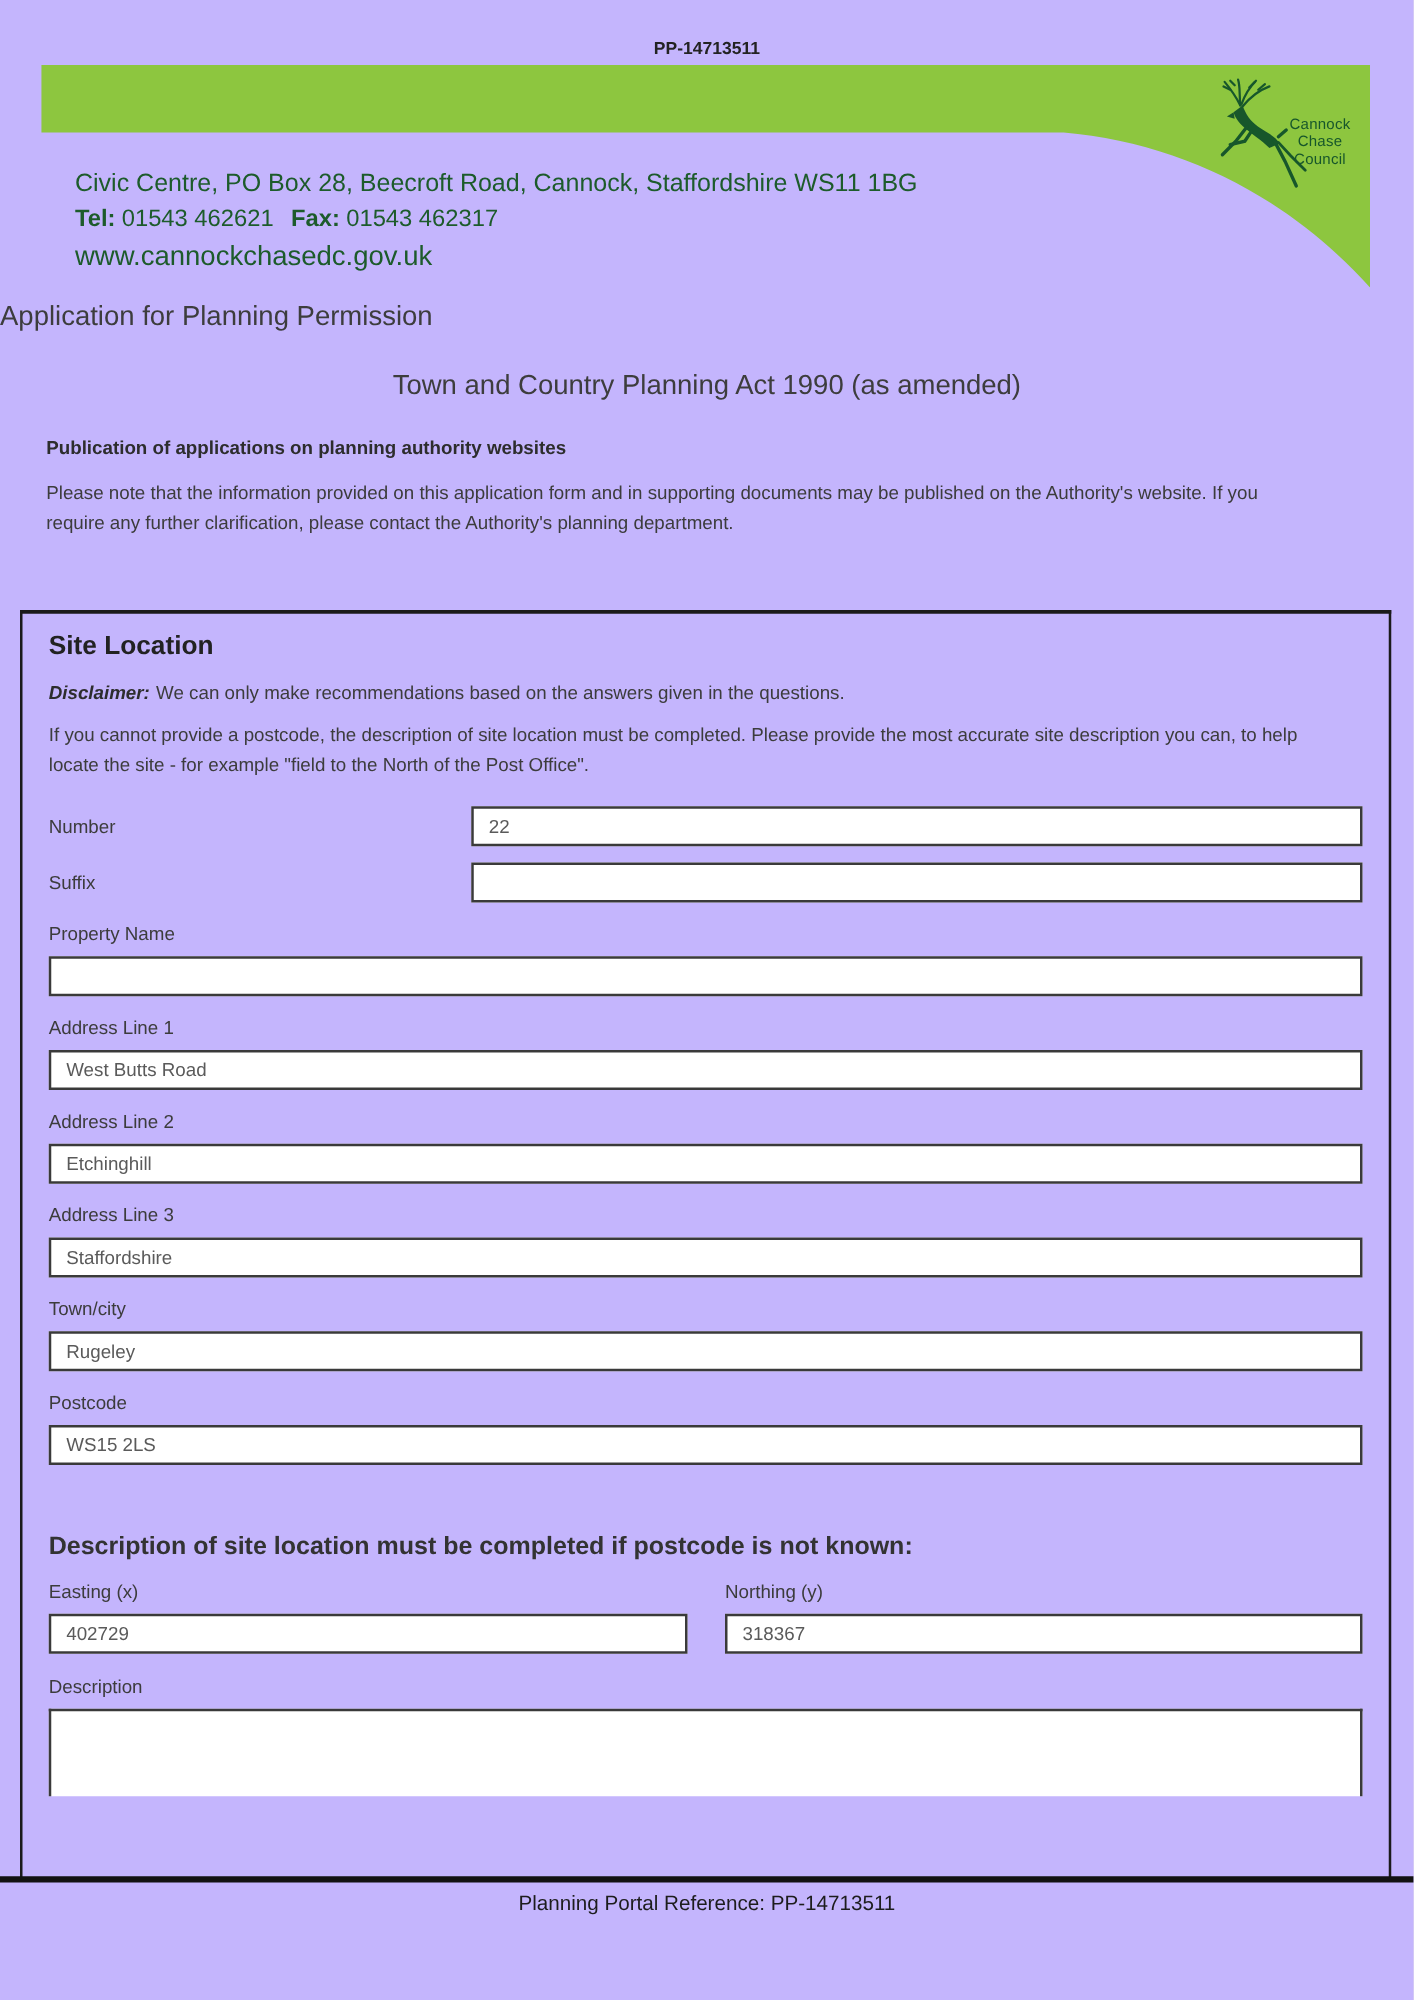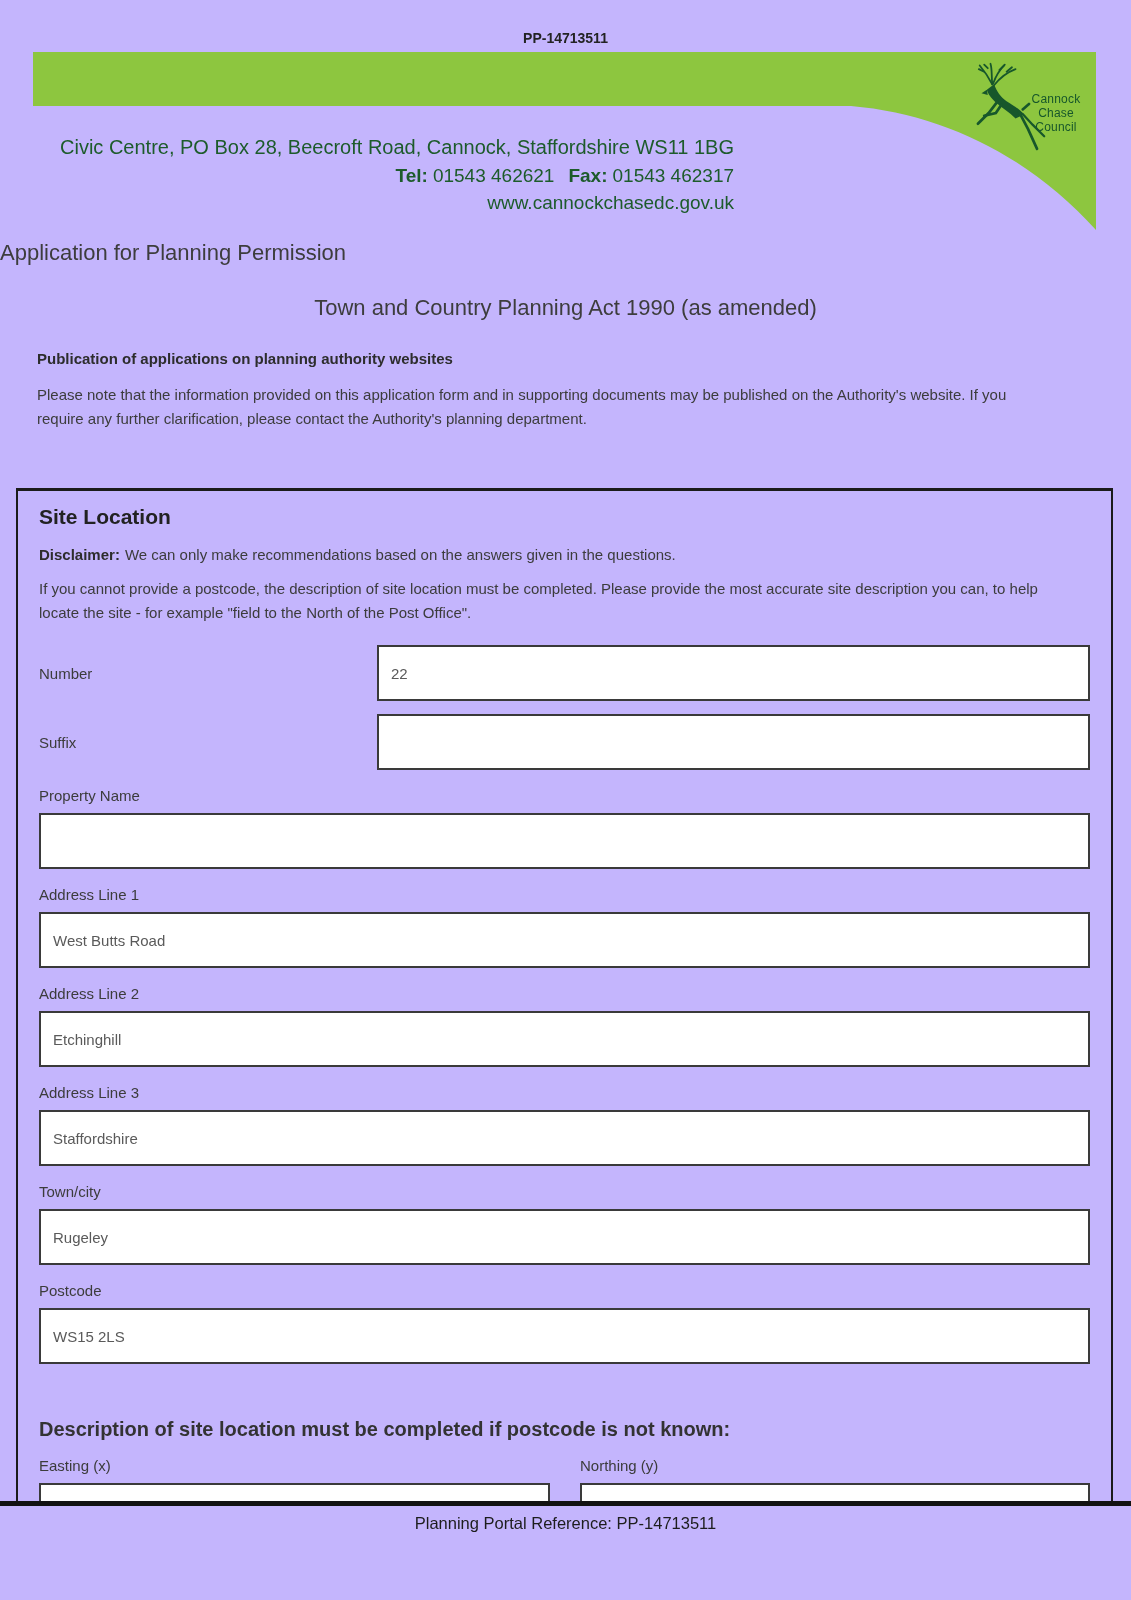--- a/index.html
+++ b/index.html
@@ -10,47 +10,47 @@
   }
   
   .hdr { position:relative; height:232px; }
   .ref-top { position:absolute; top:30px; left:0; right:0; text-align:center;
     font-size:14px; font-weight:bold; color:#232323; }
   .banner-svg { position:absolute; left:33px; top:52px; width:1063px; height:178px; display:block; }
   .deer-svg { position:absolute; left:960px; top:57px; width:86px; height:112px; }
   .logo-text { position:absolute; left:1016px; top:92px; width:80px; text-align:center;
     color:#17572b; font-size:12px; line-height:14px; font-weight:normal; letter-spacing:.2px; }
   .logo-text span { display:block; }
-  .addr { position:absolute; left:60px; top:136px; color:#1d5b2b;text-align:right; }
+  .addr { position:absolute; left:60px; top:136px; color:#1d5b2b; }
   .addr-line1 { font-size:20px; }
   .addr-line2 { font-size:19px; margin-top:6px; }
-  .addr-line3 { font-size:19px; margin-top:5px; }
+  .addr-line3 { font-size:22px; margin-top:5px; }
   .addr b { font-weight:bold; margin-right:5px; }
   .fax-group { margin-left:14px; }
   
   .title1 { margin:8px 0 0; text-align:left; font-size:22px; font-weight:400; color:#3d3d3d; }
   .title2 { margin:29px 0 0; text-align:center; font-size:22px; font-weight:400; color:#3d3d3d; }
   .pub-h { margin:29px 40px 0 37px; font-size:15px; font-weight:bold; color:#2d2d2d; }
   .pub-p { margin:16px 40px 0 37px; max-width:1015px; font-size:15px; line-height:24px; color:#3c3c3c; }
   
   .box {
     position:absolute; left:16px; right:18px; top:488px; bottom:95px;
     border:2px solid #1b1b1b; border-top-width:3px; border-bottom:none;
     padding:0 21px; overflow:hidden; box-sizing:border-box;
   }
   .site-h { margin:14px 0 0; font-size:21px; font-weight:bold; color:#222; }
   .disc { margin-top:17px; font-size:15px; color:#3c3c3c; }
-  .disc b { margin-right:5px; color:#2d2d2d; }
+  .disc b { margin-right:5px; color:#2d2d2d;font-style:italic; }
   .instr { margin-top:14px; max-width:1015px; font-size:15px; line-height:24px; color:#3c3c3c; }
   .row-inline { display:flex; align-items:center; margin-top:20px; }
   .row-inline.tight { margin-top:13px; }
   .row-inline label { flex:none; width:338px; font-size:15px; color:#3c3c3c; }
   .row-inline input { flex:1; }
   input.txt, textarea.txt {
-    height:56px; border:2px solid #3a3a3a; background:#fff; box-sizing:border-box;
+    height:32px; border:2px solid #3a3a3a; background:#fff; box-sizing:border-box;
     font-family:"Liberation Sans", sans-serif; font-size:15px; color:#5a5a5a;
     padding:0 12px; border-radius:0; outline:none;
   }
   .stack { margin-top:17px; }
   .stack label { display:block; font-size:15px; color:#3c3c3c; }
   .stack input, .stack textarea { display:block; width:100%; margin-top:9px; }
   .desc-h { margin:54px 0 0; font-size:20px; font-weight:700; color:#333; }
   .coords { display:flex; margin-top:16px; }
   .coords .col1 { width:511px; margin-right:30px; }
   .coords .col2 { flex:1; }

